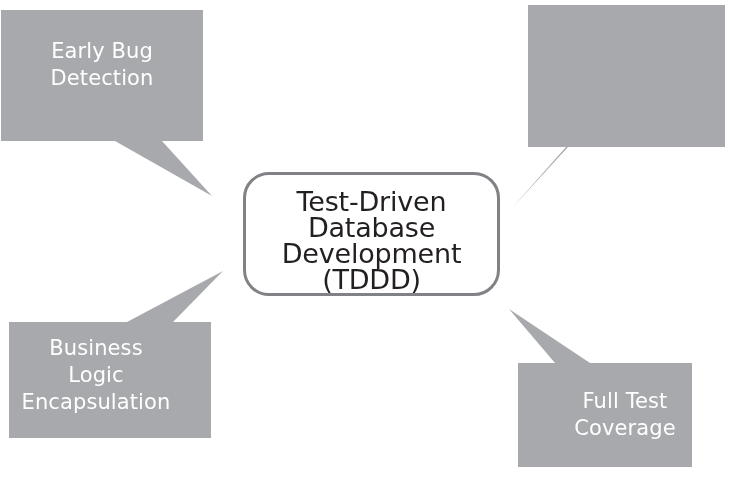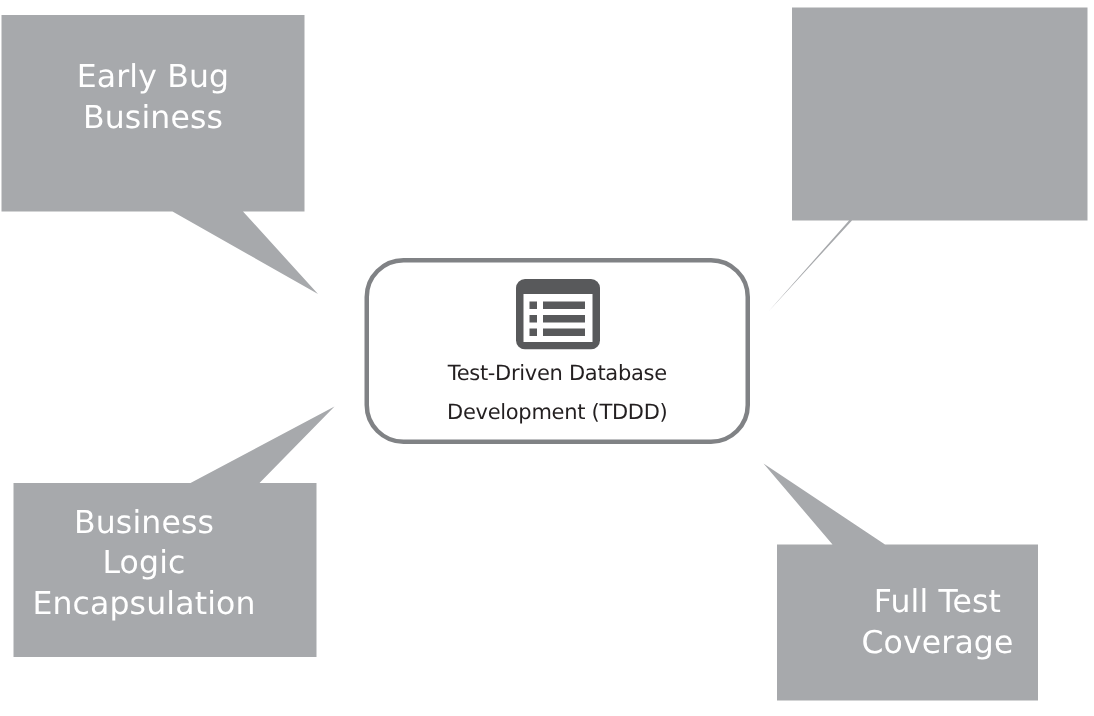--- a/index.html
+++ b/index.html
@@ -80,21 +80,21 @@
   }
   #center-icon {
     margin-top: 11px;
     width: 56px;
     height: 47px;
   }
   #center-label {
     margin-top: 3px;
     color: #231f20;
     font-family: "DejaVu Sans", "Liberation Sans", sans-serif;
-    font-size: 14px;
+    font-size: 27px;
     line-height: 26px;
     text-align: center;
     white-space: pre-line;
     letter-spacing: -0.2px;
   }
 </style>
 </head>
 <body>
 
 <div id="diagram">
@@ -104,21 +104,21 @@
     <polygon fill="#A7A9AC" points="1,10 203,10 203,141 162,141 212,196 115,141 1,141"></polygon>
 
     <polygon fill="#A7A9AC" points="528,5 725,5 725,147 612,147 568,147 512,208 566,147 528,147"></polygon>
 
     <polygon fill="#A7A9AC" points="9,322 127,322 223,271 173,322 211,322 211,438 9,438"></polygon>
 
     <polygon fill="#A7A9AC" points="518,363 555,363 509,309 590,363 692,363 692,467 518,467"></polygon>
   </svg>
 
   <div class="callout-label" id="label-early-bug">Early Bug
-Business</div>
+Detection</div>
 
 
   <div class="callout-label" id="label-business-logic">Business
 Logic
 Encapsulation</div>
 
   <div class="callout-label" id="label-full-test">Full Test
 Coverage</div>
 
   <div id="center-node">

